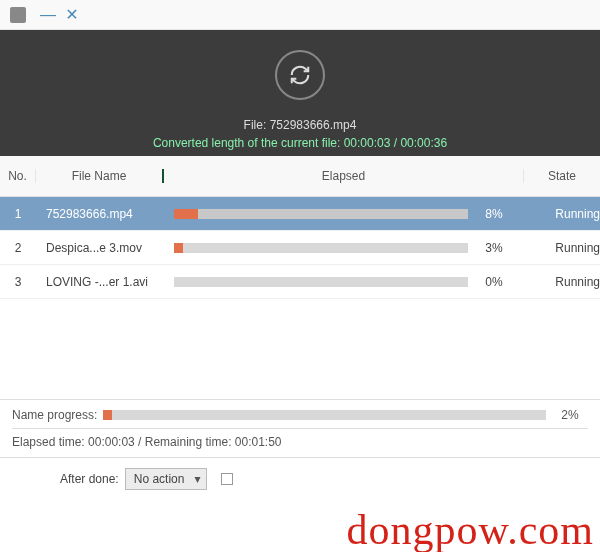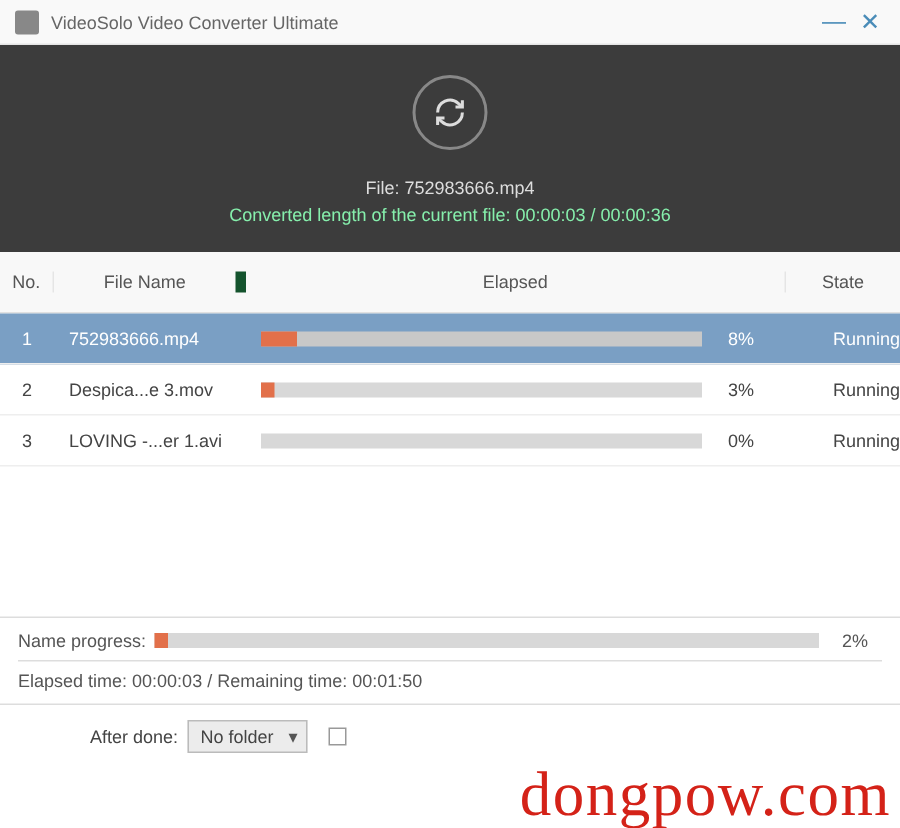--- a/index.html
+++ b/index.html
@@ -3,29 +3,29 @@
   <meta charset="utf-8">
   <style>
     * { margin: 0; padding: 0; box-sizing: border-box; font-family: 'Segoe UI', Arial, sans-serif; }
     body { width: 600px; height: 552px; background: #fff; font-size: 12px; color: #444; position: relative; overflow: hidden; }
     
     .titlebar { height: 30px; background: #f9f9f9; display: flex; align-items: center; padding: 0 10px; border-bottom: 1px solid #e5e5e5; }
     .titlebar-icon { width: 16px; height: 16px; background: #888; border-radius: 2px; margin-right: 8px; }
     .titlebar-title { flex: 1; color: #666; font-size: 12px; }
     .titlebar-btn { width: 20px; height: 20px; display: flex; align-items: center; justify-content: center; color: #4a8cb8; cursor: pointer; font-size: 16px; margin-left: 4px; }
     
-    .header-dark { background: #3c3c3c; padding: 20px 0 18px; text-align: center; }
+    .header-dark { background: #3c3c3c; padding: 20px 0 6px; text-align: center; }
     .spinner-wrap { display: inline-block; width: 50px; height: 50px; border: 2px solid #888; border-radius: 50%; display: inline-flex; align-items: center; justify-content: center; margin-bottom: 18px; }
     .spinner-inner { color: #ddd; }
     .file-line { color: #ddd; font-size: 12px; margin-bottom: 4px; }
     .conv-line { color: #86efac; font-size: 12px; }
     
     .table-header { display: flex; height: 41px; align-items: center; background: #f8f8f8; border-bottom: 1px solid #e0e0e0; color: #555; font-size: 12px; }
     .col-no { width: 36px; text-align: center; border-right: 1px solid #e5e5e5; }
-    .col-file { width: 128px; text-align: center; border-right: 7px solid #14532d; }
+    .col-file { width: 128px; text-align: center; border-right: 2px solid #14532d; }
     .col-prog { flex: 1; text-align: center; border-right: 1px solid #e5e5e5; }
     .col-state { width: 76px; text-align: center; }
     
     .row { display: flex; height: 34px; align-items: center; border-bottom: 1px solid #eee; font-size: 12px; }
     .row.selected { background: #7a9fc4; color: #fff; }
     .row .col-no { border: none; }
     .row .col-file { border: none; text-align: left; padding-left: 10px; white-space: nowrap; overflow: hidden; }
     .row .col-prog { border: none; display: flex; align-items: center; padding: 0 10px; }
     .row .col-state { border: none; text-align: right; padding-left: 6px; }
     
@@ -49,21 +49,20 @@
     .after-select::after { content: '▾'; position: absolute; right: 6px; color: #555; }
     .chk { width: 12px; height: 12px; border: 1px solid #999; display: inline-block; margin-right: 5px; vertical-align: -2px; }
     
     .watermark { position: absolute; bottom: -2px; right: 6px; font-family: 'Times New Roman', serif; font-size: 42px; color: #d42218; letter-spacing: 1px; pointer-events: none; }
   </style>
 </head>
 <body>
 
 <div class="titlebar">
   <div class="titlebar-icon"></div>
-  <div class="titlebar-title">VideoSolo Video Converter Ultimate</div>
   <div class="titlebar-btn">—</div>
   <div class="titlebar-btn">✕</div>
 </div>
 
 <div class="header-dark">
   <div class="spinner-wrap">
     <svg class="spinner-inner" width="22" height="22" viewBox="0 0 24 24" fill="none" stroke="#ddd" stroke-width="2.2">
       <path d="M3 12a9 9 0 0 1 15-6.7L21 8"></path>
         <polyline points="21 3 21 8 16 8"></polyline>
       <path d="M21 12a9 9 0 0 1-15 6.7L3 16"></path>
@@ -131,17 +130,17 @@
       </div>
     <span class="ppct">2%</span>
   </div>
   <div class="elapsed-line">
     <span>Elapsed time: </span><span>00:00:03</span><span> / </span><span>Remaining time: </span><span>00:01:50</span>
   </div>
 </div>
 
 <div class="footer">
   <span class="after-label">After done:</span>
-  <div class="after-select"><span>No folder</span></div>
+  <div class="after-select"><span>No action</span></div>
   <span class="chk"></span>
 </div>
 
 <div class="watermark">dongpow.com</div>
 
 </body></html>

